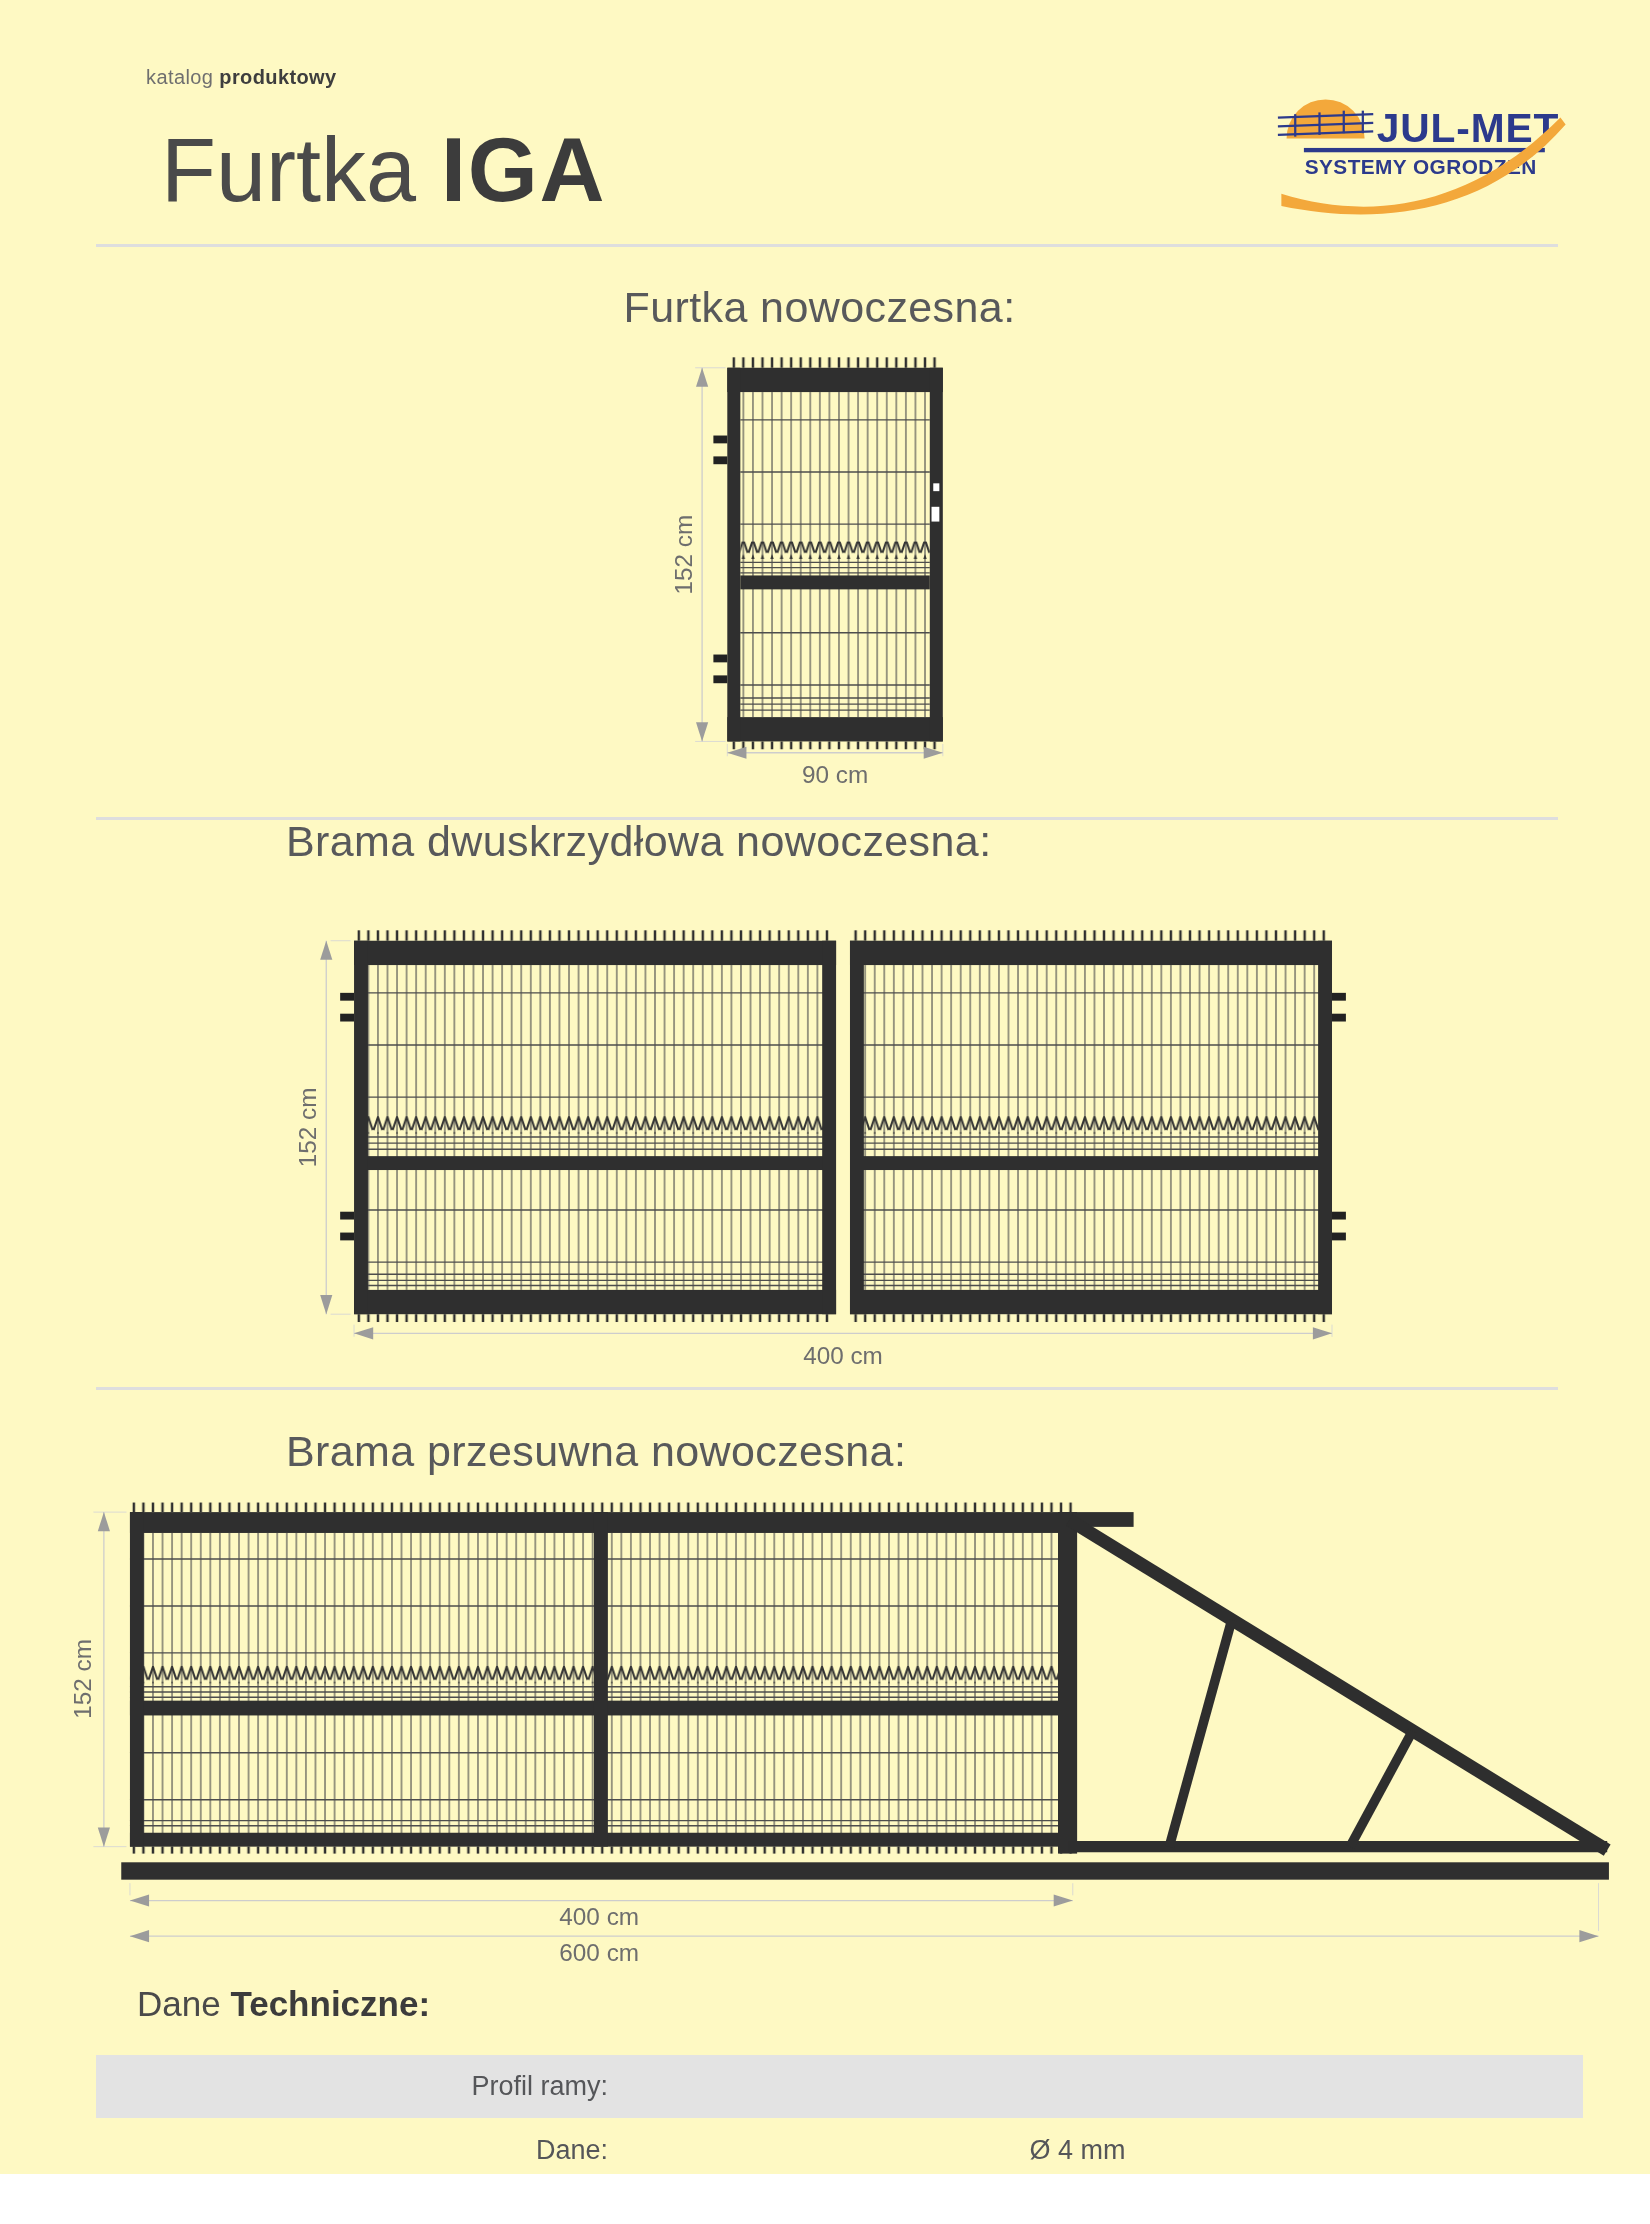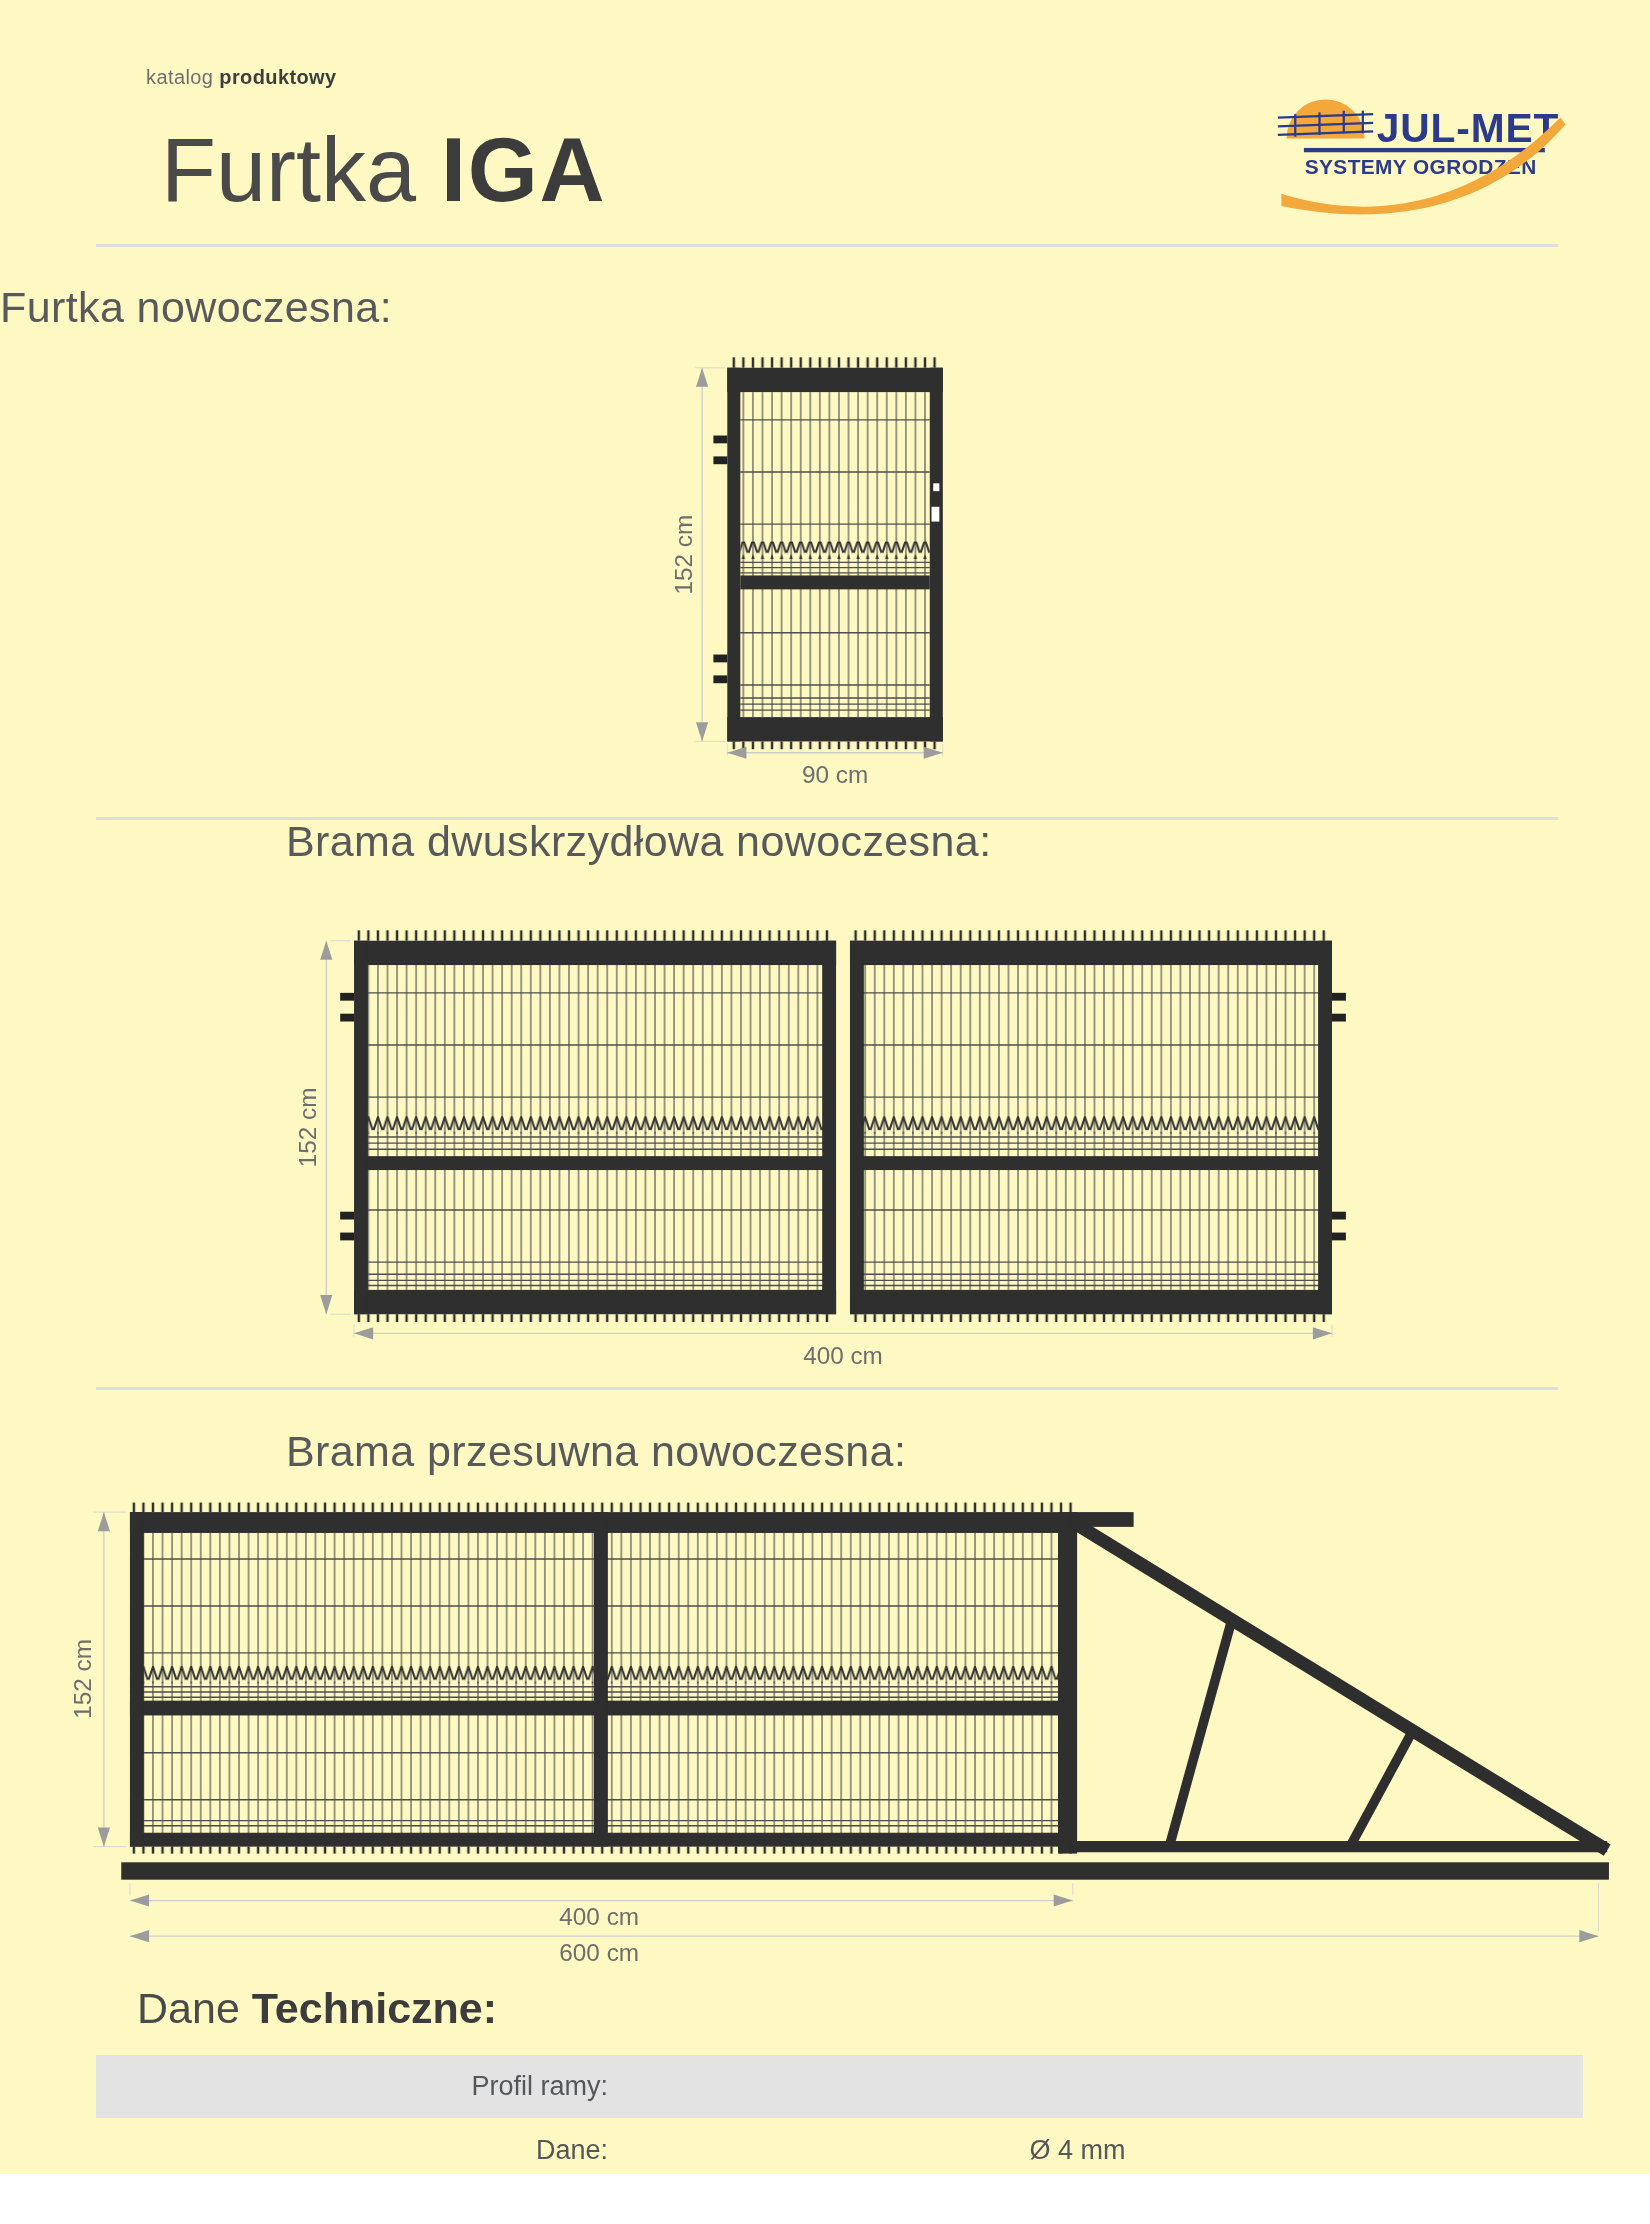--- a/index.html
+++ b/index.html
@@ -7,22 +7,22 @@
         font-family:"Liberation Sans",sans-serif;}
   .abs{position:absolute;}
   .kicker{left:146px;top:66px;font-size:20px;color:#6f6f6f;letter-spacing:0.4px;}
   .kicker b{color:#3e3e3e;font-weight:700;}
   .kicker .lt{font-weight:300;}
   .h1{left:161px;top:123px;font-size:90px;line-height:1.05;color:#4a4a4a;}
   .h1 .lt{font-weight:300;}
   .h1 b{font-weight:800;color:#3c3c3c;letter-spacing:1.7px;}
   .sep{left:96px;width:1462px;height:2.6px;background:#dedede;}
   .sec-title{font-size:43px;font-weight:300;color:#58595b;letter-spacing:0.4px;}
-  .sec-title.centered{left:0;right:11px;}
-  .tech-h{left:137px;top:1984px;font-size:43px;color:#4a4a4a;}
+  .sec-title.centered{left:0;right:11px;text-align:center;}
+  .tech-h{left:137px;top:1984px;font-size:35px;color:#4a4a4a;}
   .tech-h .lt{font-weight:300;}
   .tech-h b{font-weight:700;color:#3c3c3c;}
   .trow{left:96px;width:1487px;height:63px;}
   .trow.gray{background:#e3e3e3;}
   .trow .lbl{position:absolute;left:0;top:0;width:512px;height:63px;line-height:63px;
              text-align:right;font-size:27px;font-weight:300;color:#555659;}
   .trow .val{position:absolute;left:773px;top:0;width:417px;height:63px;line-height:63px;
              text-align:center;font-size:27px;font-weight:300;color:#555659;}
   svg text{font-family:"Liberation Sans",sans-serif;}
   .dimtxt{font-size:28px;fill:#6e6e6e;font-weight:300;}

